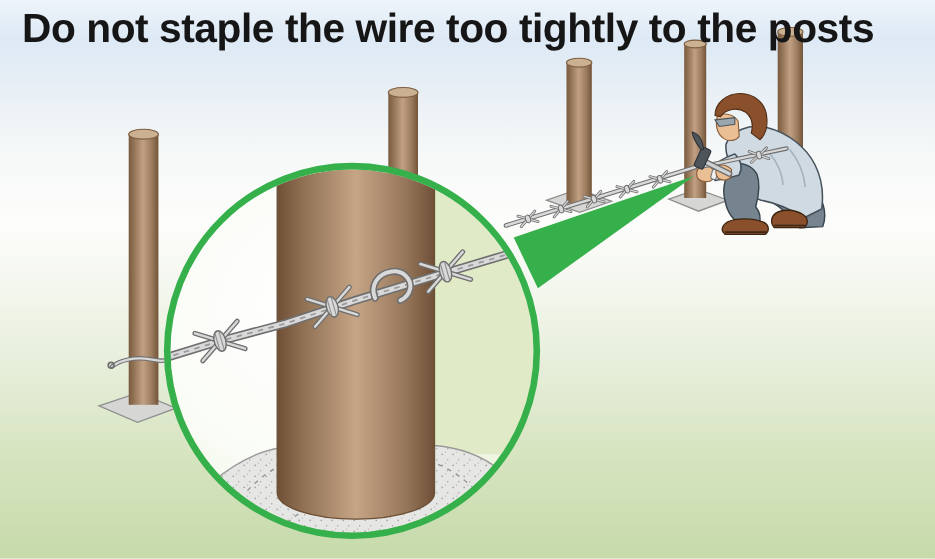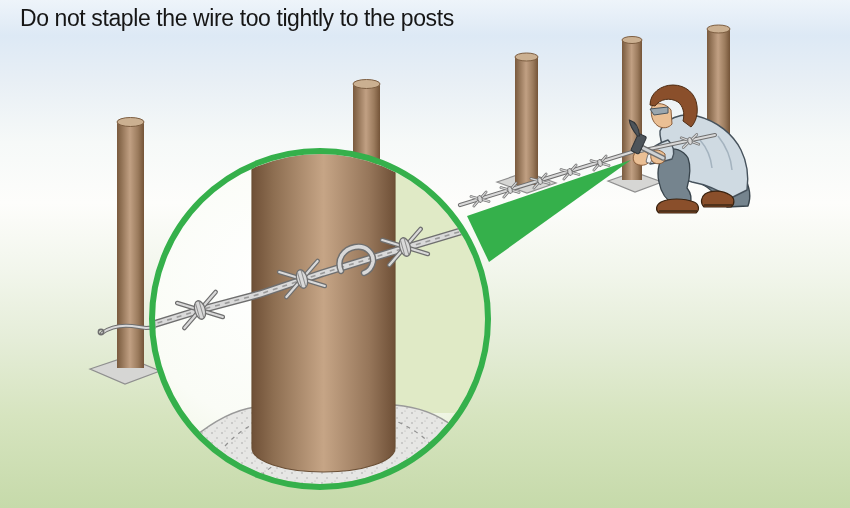--- a/index.html
+++ b/index.html
@@ -14,21 +14,21 @@
       #e8eff5 16%,
       #f6f9f8 28%,
       #fdfdfb 40%,
       #f2f6ec 53%,
       #e5edd8 67%,
       #d6e4bf 82%,
       var(--grass_green_bottom,#c6daaa) 100%);
   }
   .title{
     position:absolute;left:20px;top:5px;
-    font-size:23px;font-weight:400;letter-spacing:-0.4px;
+    font-size:37px;font-weight:700;letter-spacing:-0.4px;
     color:var(--title_color,#161616);
     white-space:nowrap;
     text-align:right;
   }
   svg{position:absolute;left:0;top:0;}
   
   .wd{stroke:var(--wire_outline,#6f6f6f);fill:none;stroke-linecap:round;}
   .wl{stroke:var(--wire_gray,#d9d9d9);fill:none;stroke-linecap:round;}
   .twist{stroke:#9a9a9a;fill:none;stroke-dasharray:5 5;}
   

